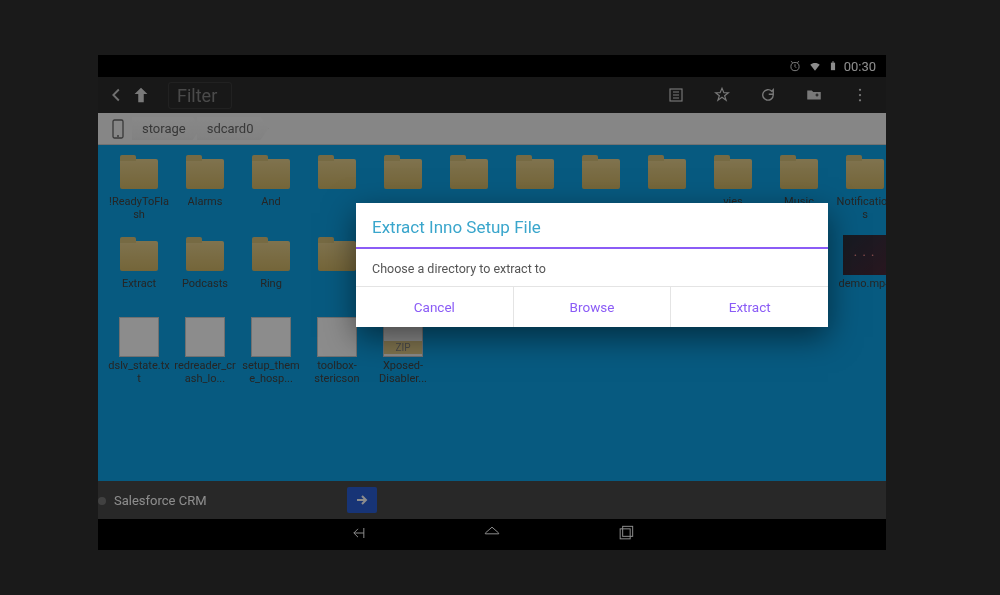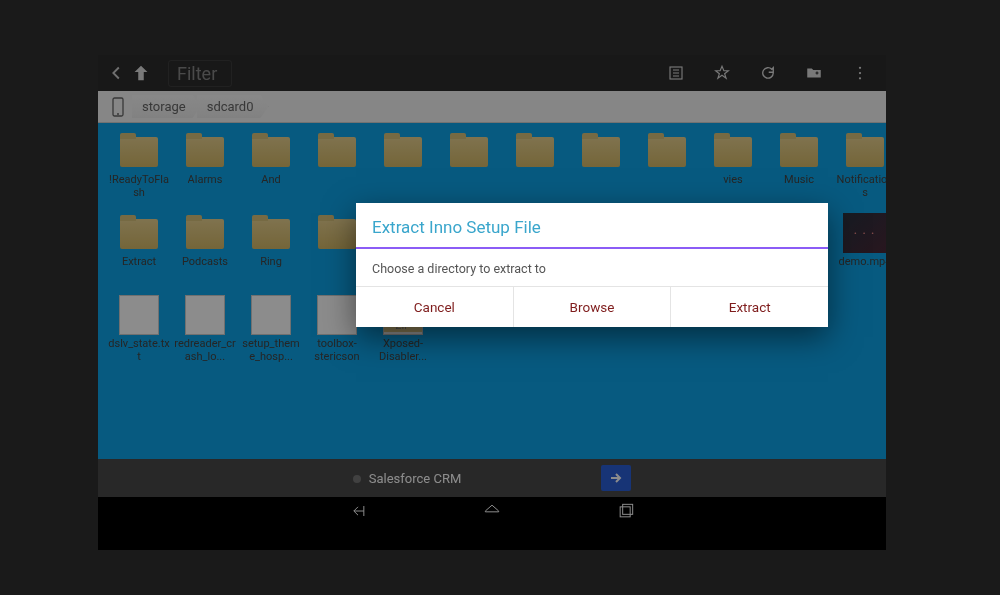--- a/index.html
+++ b/index.html
@@ -147,21 +147,20 @@
     word-break: break-word;
     height: 26px;
     overflow: hidden;
   }
   .bottom-ad {
     height: 38px;
     background: #4a4a4a;
     color: #fff;
     display:flex;
     align-items:center;
-    justify-content:center;
     gap: 140px;
     font-size: 13px;
   }
   .bottom-ad .adbtn {
     background:#2a5fd8;
     width:30px; height:26px;
     display:flex;align-items:center;justify-content:center;
     border-radius:2px;
   }
   .navbar {
@@ -215,34 +214,55 @@
   }
   .dlg-actions {
     display:flex;
     border-top: 1px solid #e4e4e4;
   }
   .dlg-btn {
     flex:1;
     text-align:center;
     padding: 12px 0;
     font-size: 13.5px;
-    color: #7f1d1d;
+    color: #8b5cf6;
     cursor: pointer;
     border-right: 1px solid #e4e4e4;
   }
   .dlg-btn:last-child { border-right: none; }
   .ad-dot {
     width:8px;height:8px;border-radius:50%;background:#777;display:inline-block;margin-right:8px;
   }
 </style>
 </head>
 <body>
 
 <div class="device-frame">
 
+  <div class="status-bar">
+    <span>
+        <svg viewBox="0 0 24 24" width="14" height="14">
+          <circle cx="12" cy="13" r="7" fill="none" stroke="#fff" stroke-width="1.5"></circle>
+          <path d="M12 9v4l2 2" stroke="#fff" stroke-width="1.5" fill="none"></path>
+          <path d="M5 4l3 2M19 4l-3 2" stroke="#fff" stroke-width="1.5"></path>
+        </svg>
+      </span>
+    <span>
+        <svg viewBox="0 0 24 24" width="14" height="14">
+          <path d="M12 20l8-10c-4-4-12-4-16 0z" fill="#fff"></path>
+        </svg>
+      </span>
+    <span>
+        <svg viewBox="0 0 24 24" width="10" height="14">
+          <rect x="7" y="4" width="10" height="18" fill="#fff"></rect>
+          <rect x="10" y="1" width="4" height="3" fill="#fff"></rect>
+        </svg>
+      </span>
+    <span>00:30</span>
+  </div>
 
   <div class="action-bar">
     <div class="ab-up">
       <svg viewBox="0 0 24 24" width="10" height="18">
           <path d="M14 6l-6 6 6 6" fill="none" stroke="#ccc" stroke-width="2"></path>
         </svg>
       <svg viewBox="0 0 24 24">
           <path d="M12 4l-7 7h4v9h6v-9h4z"></path>
         </svg>
     </div>

